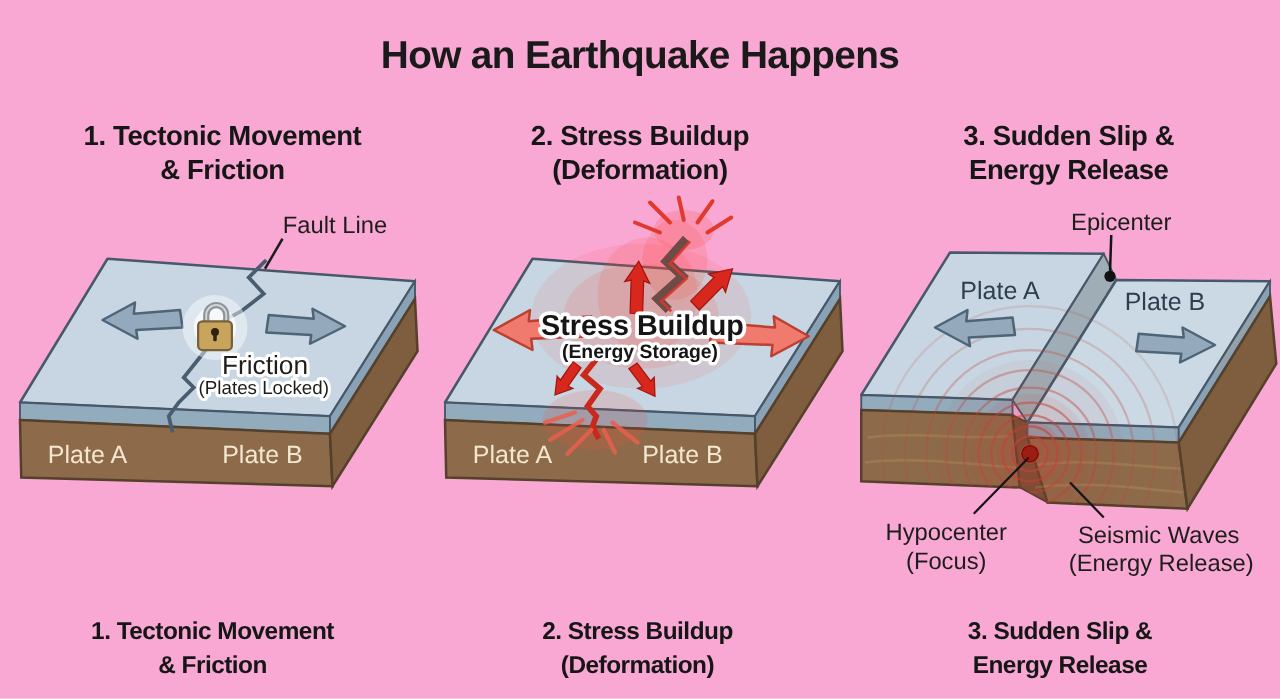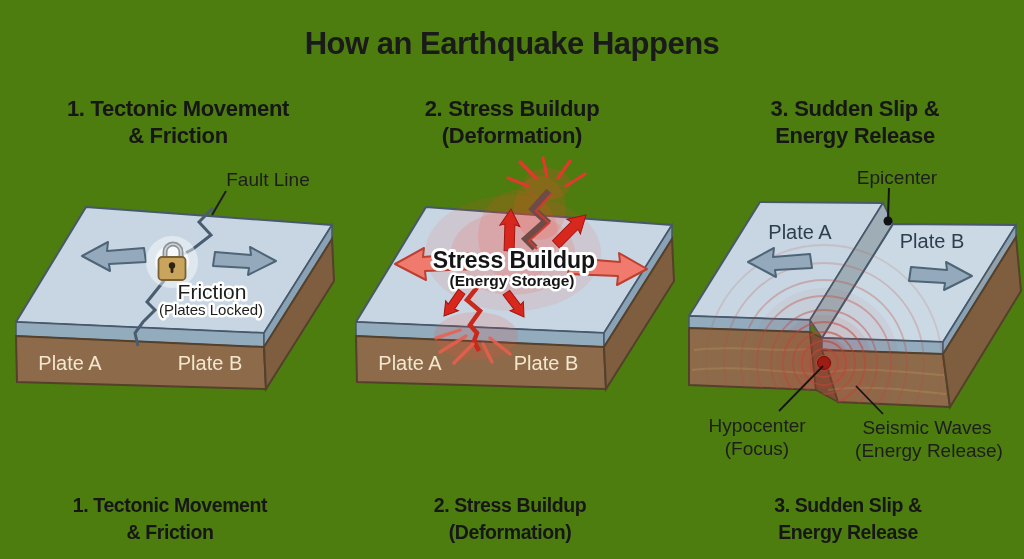--- a/index.html
+++ b/index.html
@@ -1,16 +1,16 @@
 <!DOCTYPE html>
 <html><head>
 <meta charset="utf-8">
 <style>
   html,body{margin:0;padding:0;background:#fff;}
-  .stage{position:relative;width:1024px;height:559px;background:#4d7c0f;overflow:hidden;
+  .stage{position:relative;width:1024px;height:559px;background:#f9a8d4;overflow:hidden;
          font-family:"Liberation Sans",sans-serif;color:#1b1b1b;}
   .title{position:absolute;top:26px;left:0;width:1024px;text-align:center;
          font-size:31px;font-weight:bold;letter-spacing:-0.5px;color:#1a1a1a;}
   .heading{position:absolute;top:95px;width:300px;text-align:center;font-weight:bold;
            font-size:22px;line-height:27px;letter-spacing:-0.3px;color:#161616;}
   .caption{position:absolute;top:492px;width:300px;text-align:center;font-weight:bold;
            font-size:19.5px;line-height:27px;letter-spacing:-0.4px;color:#161616;}
   .h1{left:28px}.h2{left:362px}.h3{left:705px}
   .c1{left:20px}.c2{left:360px}.c3{left:698px}
   svg{position:absolute;overflow:visible;}

